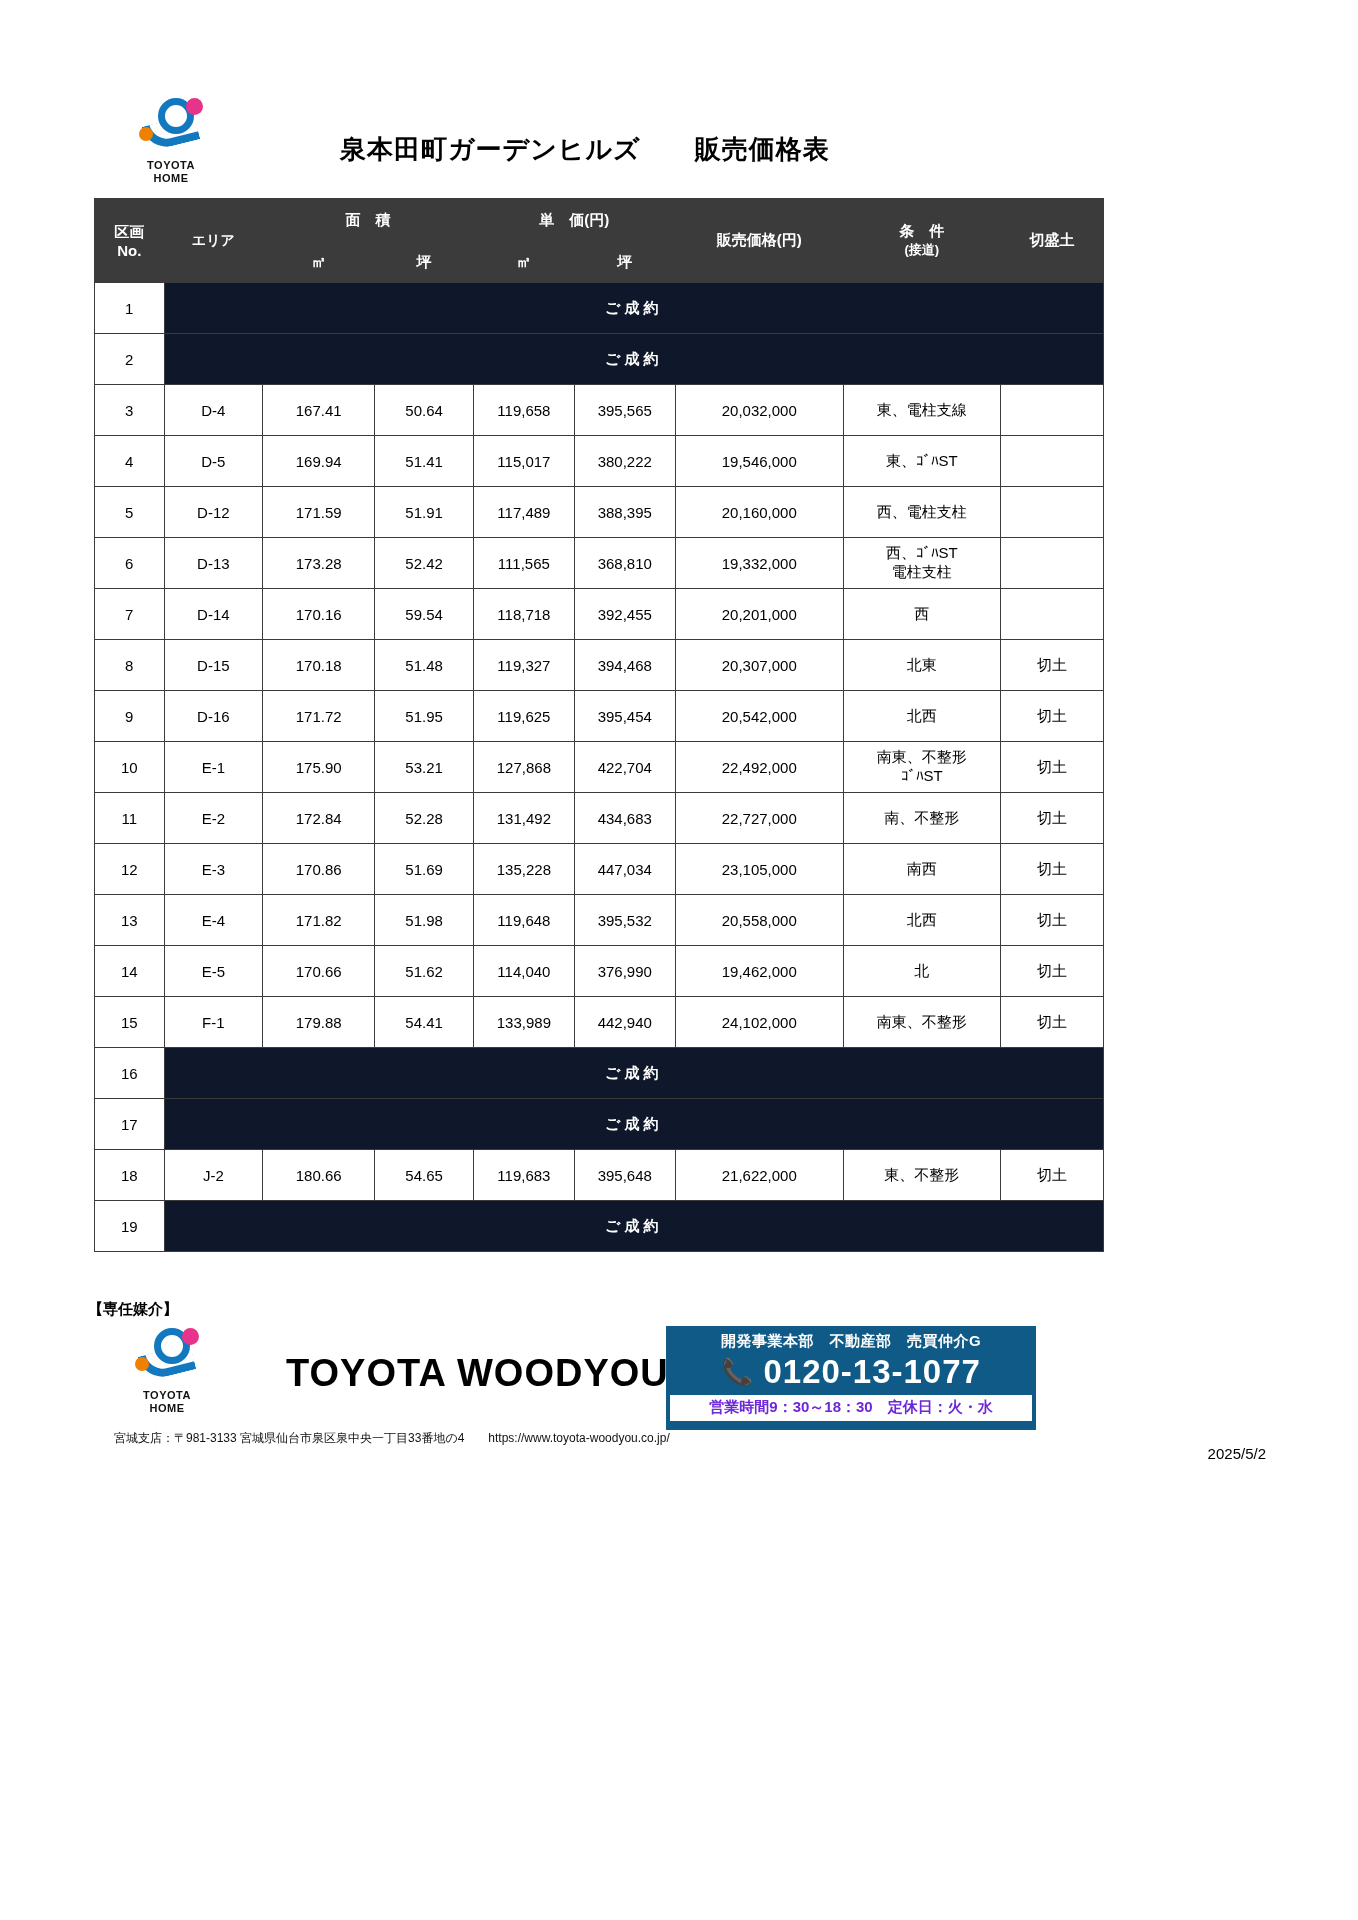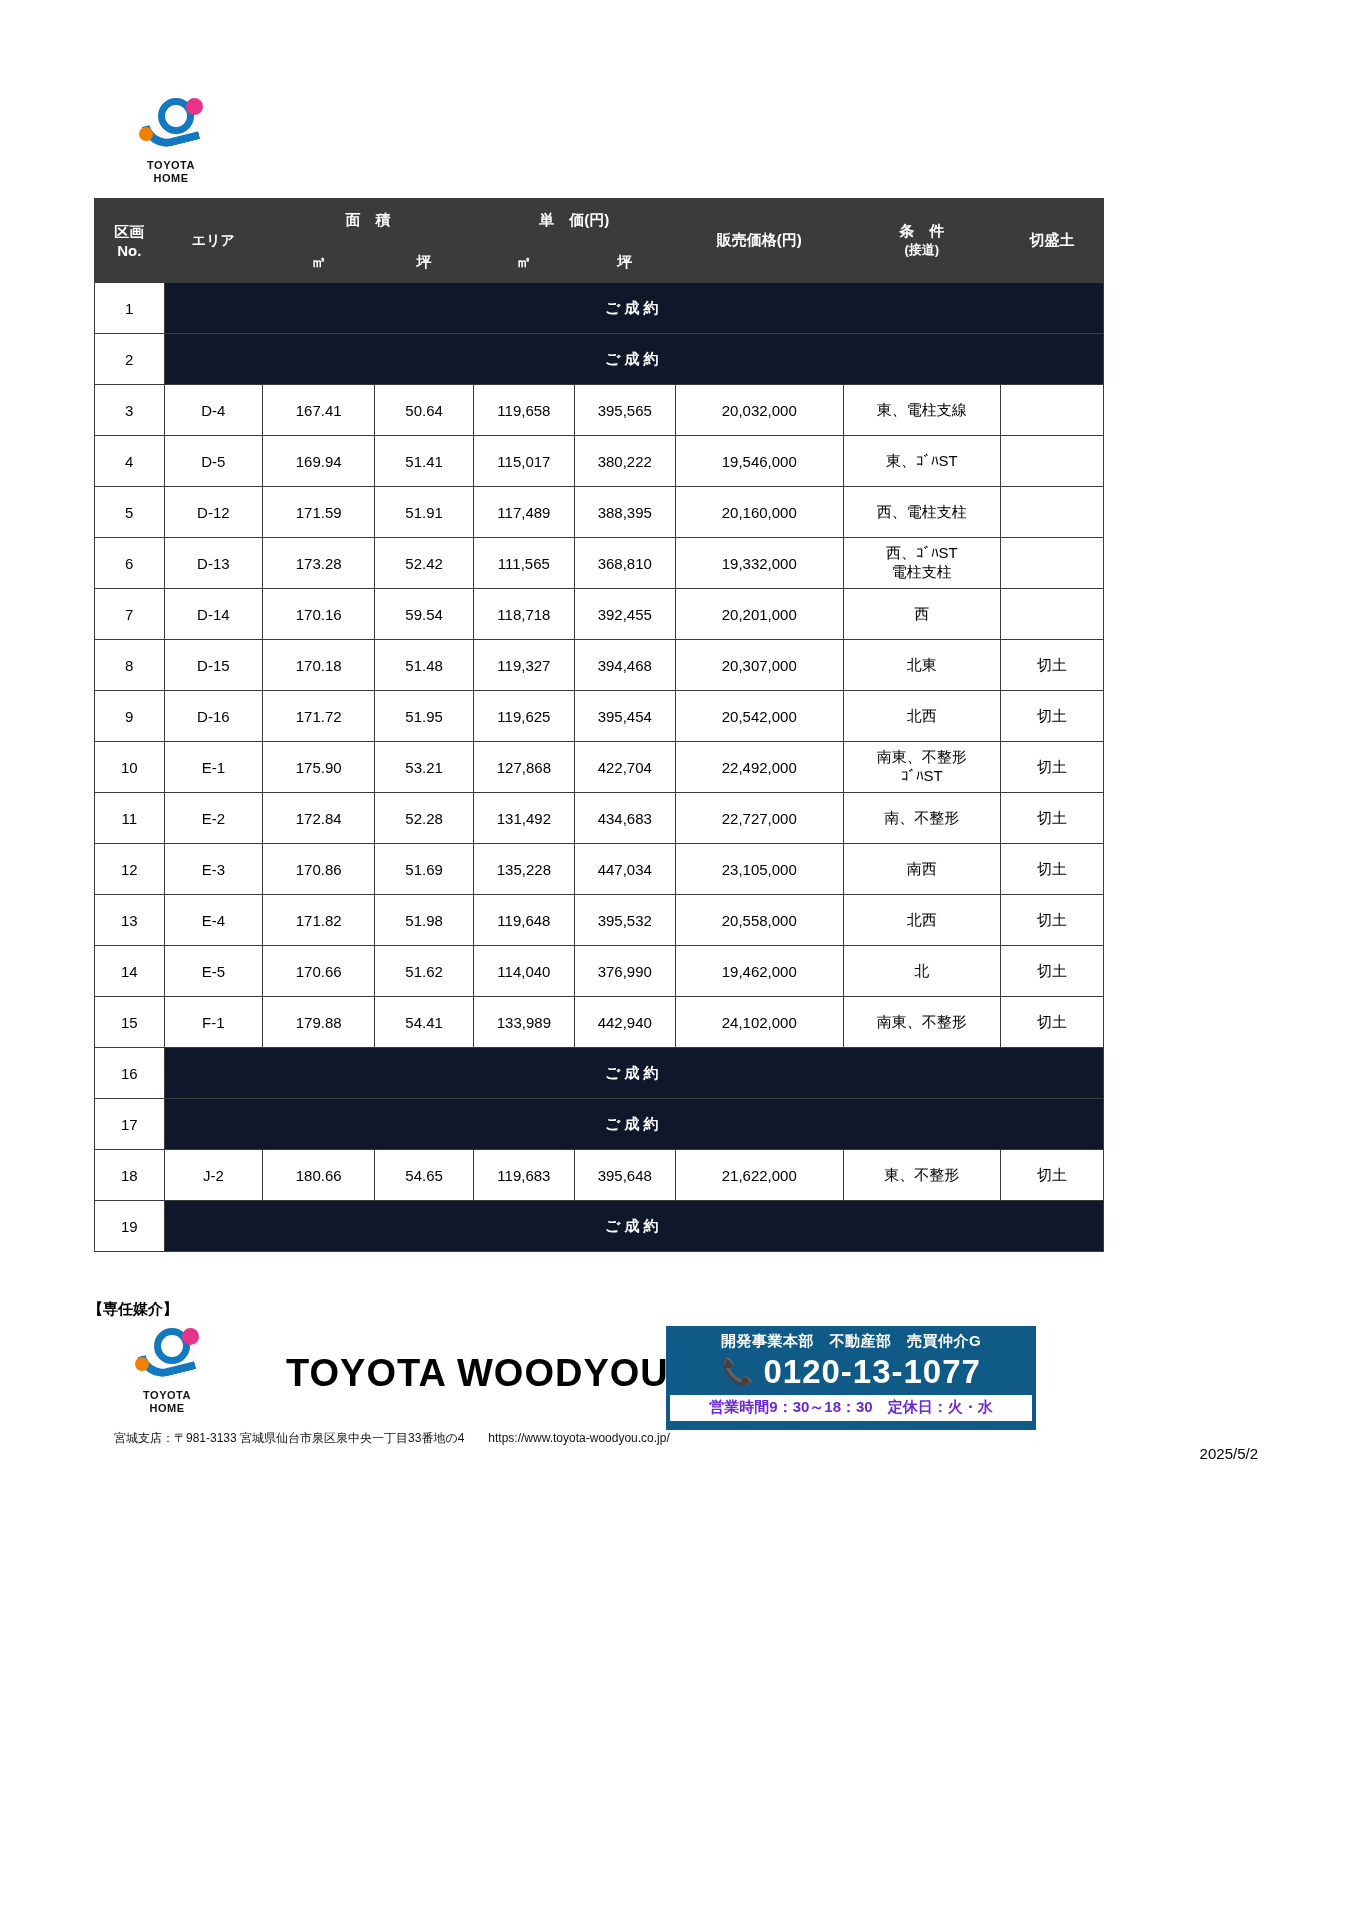--- a/index.html
+++ b/index.html
@@ -252,21 +252,21 @@
     color: #6d28d9;
     text-align: center;
     font-size: 15px;
     font-weight: bold;
     margin: 4px 4px 0 4px;
     padding: 3px 0 4px 0;
     white-space: pre;
   }
   .date {
     position: absolute;
-    right: 100px;
+    right: 92px;
     top: 1445px;
     font-size: 15px;
   }
 </style>
 </head>
 <body>
 
 <div class="page">
 
   <div class="header">
@@ -275,20 +275,21 @@
         <div class="lm-ring"></div>
         <div class="lm-swoosh"></div>
         <div class="lm-dot-pink"></div>
         <div class="lm-dot-orange"></div>
       </div>
       <div class="logo-text">
         <div>TOYOTA</div>
         <div>HOME</div>
       </div>
     </div>
+    <div class="doc-title">泉本田町ガーデンヒルズ　　販売価格表</div>
   </div>
 
   <div class="table-wrap">
     <table class="price">
       <colgroup>
         <col class="c-no">
           <col class="c-area">
           <col class="c-m2">
           <col class="c-tsubo">
         <col class="c-um2">

